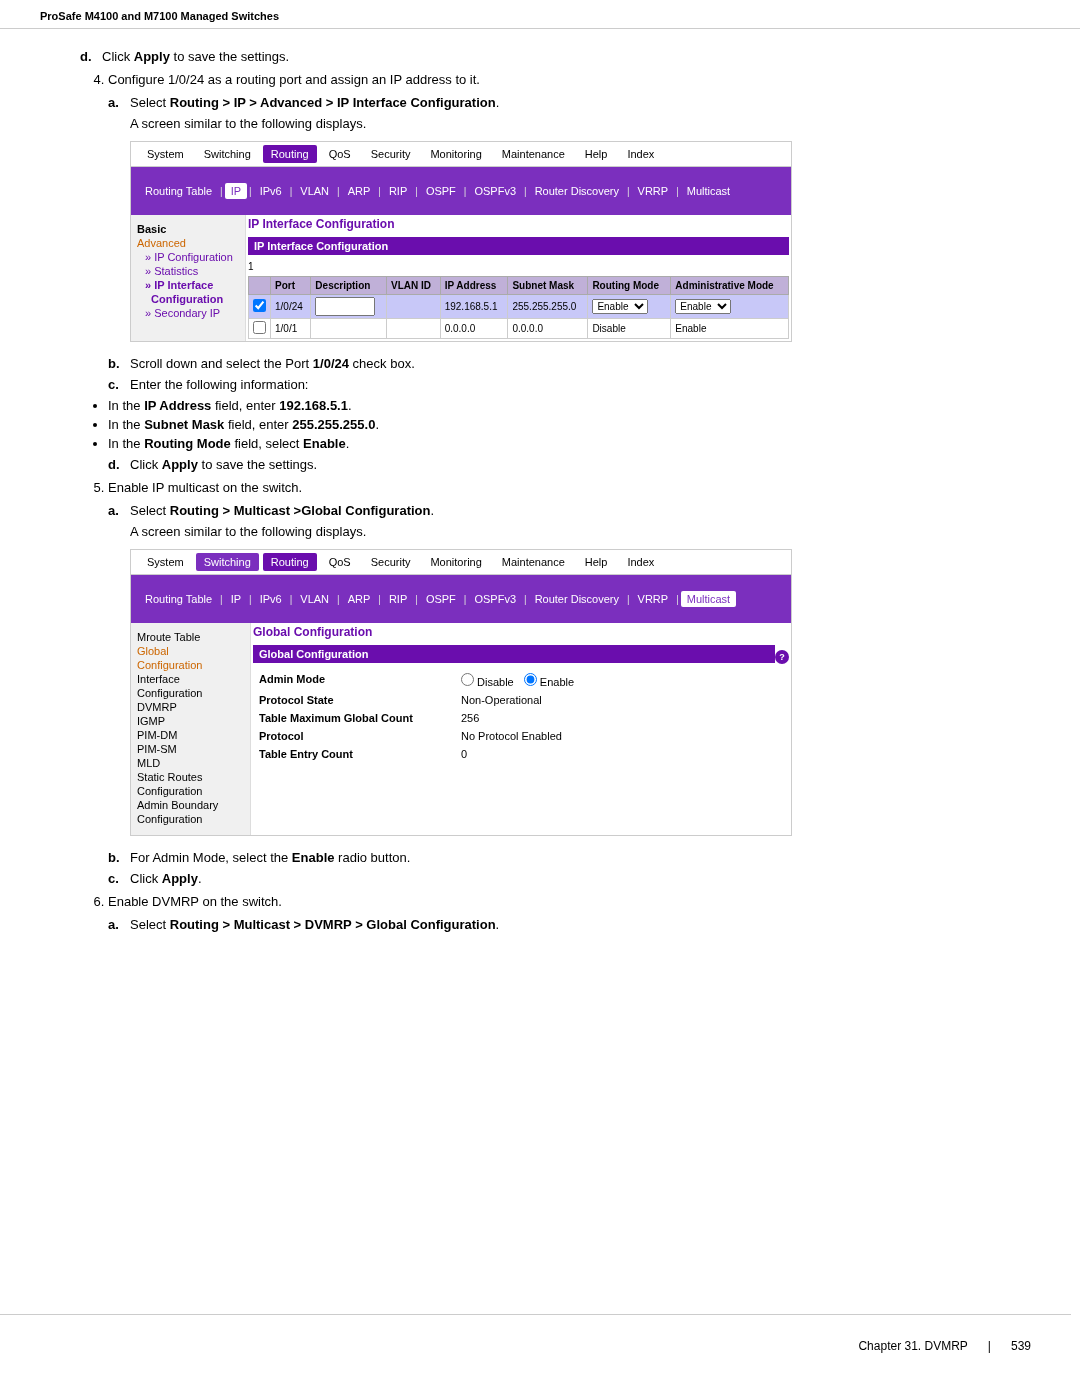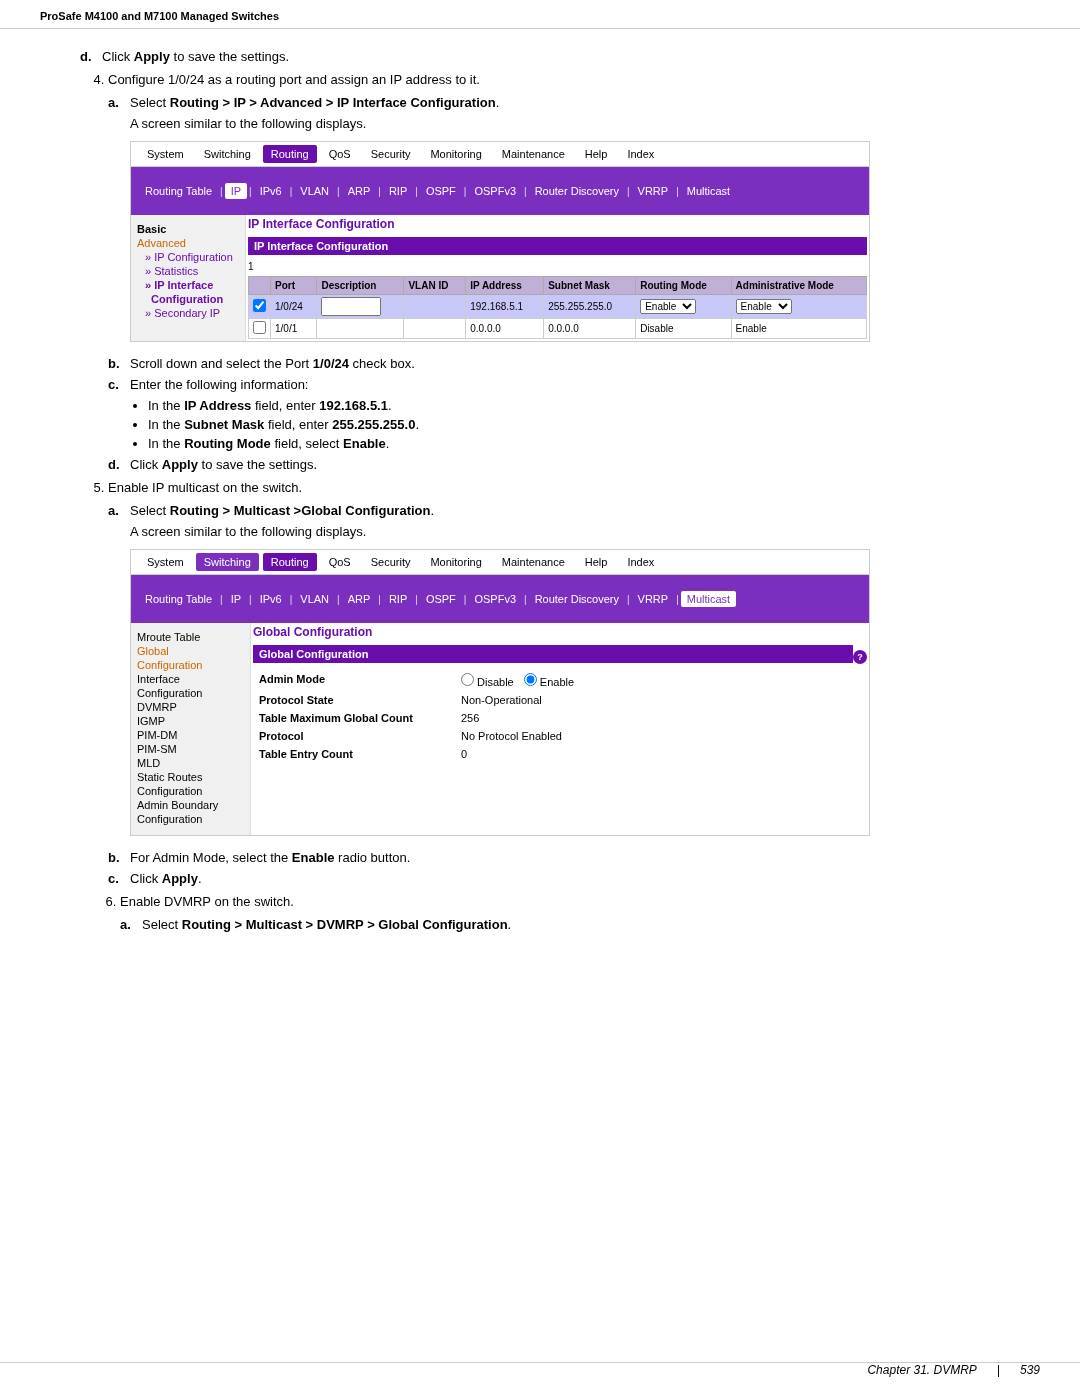--- a/index.html
+++ b/index.html
@@ -24,42 +24,41 @@
       padding: 20px 80px 60px 80px;
     }
 
     .sub-list {
       list-style: none;
       margin-left: 0;
     }
 
     .bullet-list {
       list-style: disc;
-      margin-left: 40px;
       margin-top: 6px;
       margin-bottom: 6px;
     }
 
     .bullet-list li {
       margin-bottom: 4px;
       font-size: 13px;
     }
 
     .screen-desc {
       margin: 6px 0 8px 0;
       font-size: 13px;
     }
 
     
     .ui-screenshot {
       border: 1px solid #ccc;
       margin: 10px 0 14px 0;
       font-size: 11px;
       background: #fff;
-      width: 740px;
+      width: 662px;
     }
 
     
     .nav-bar {
       background: #fff;
       border-bottom: 1px solid #ccc;
       display: flex;
       align-items: center;
       padding: 3px 8px;
       gap: 4px;
@@ -218,28 +217,27 @@
     .config-table td:first-child {
       font-weight: bold;
       width: 200px;
     }
 
     
     .page-footer {
       position: absolute;
       bottom: 20px;
       left: 0;
-      right: 0;
+      right: 9px;
       border-top: 1px solid #ccc;
-      padding: 0 40px;
+      padding: 24px 40px;
       display: flex;
       justify-content: flex-end;
       align-items: center;
       font-size: 12px;
-      font-style: italic;
     }
 
     .footer-text {
       display: flex;
       gap: 20px;
       align-items: center;
     }
 
     
     .radio-group {
@@ -548,21 +546,21 @@
           <span>For Admin Mode, select the <b>Enable</b> radio button.</span>
         </div>
 
         <div style="display:flex; margin-bottom:6px;">
           <span style="min-width:22px; font-weight:bold;">c.</span>
           <span>Click <b>Apply</b>.</span>
         </div>
       </div>
     </li>
 
-    <li style="margin-top:8px;margin-left:12px;">
+    <li style="margin-top:8px;">
       <span>Enable DVMRP on the switch.</span>
       
       <div style="margin-top:8px;">
 
         <div style="display:flex; margin-bottom:6px;">
           <span style="min-width:22px; font-weight:bold;">a.</span>
           <span>Select <b>Routing &gt; Multicast &gt; DVMRP &gt; Global Configuration</b>.</span>
         </div>
       </div>
     </li>

